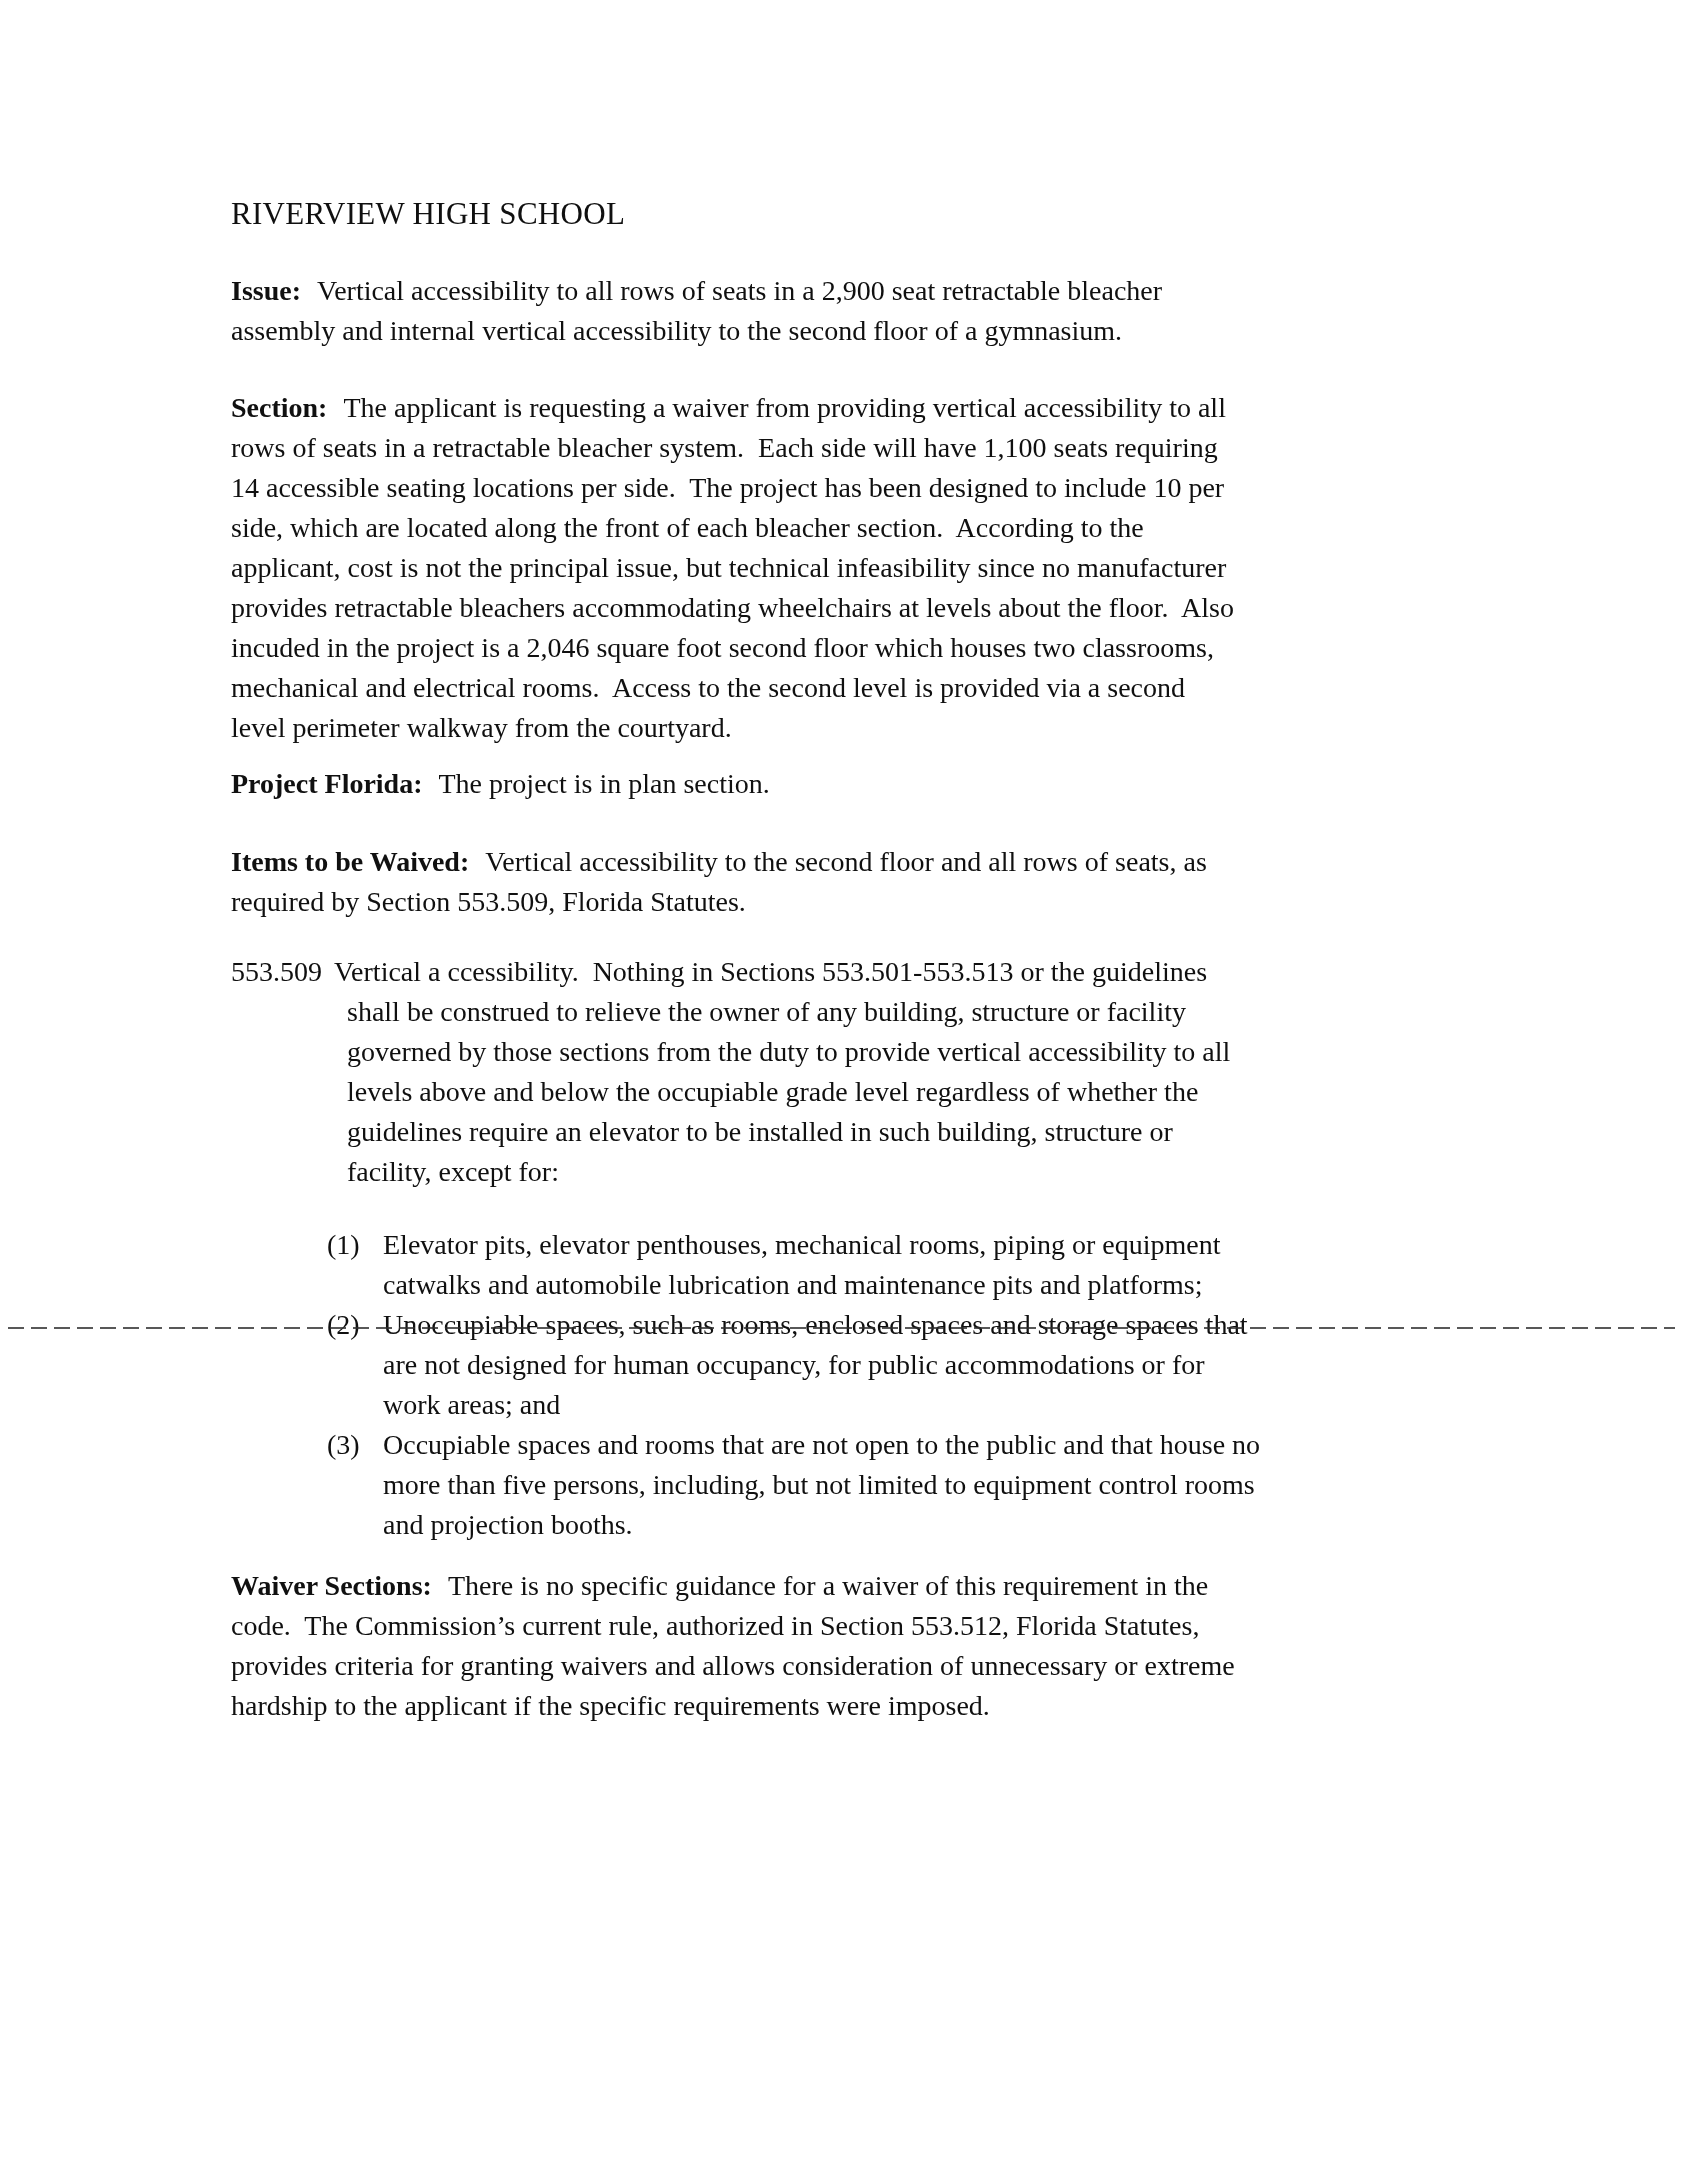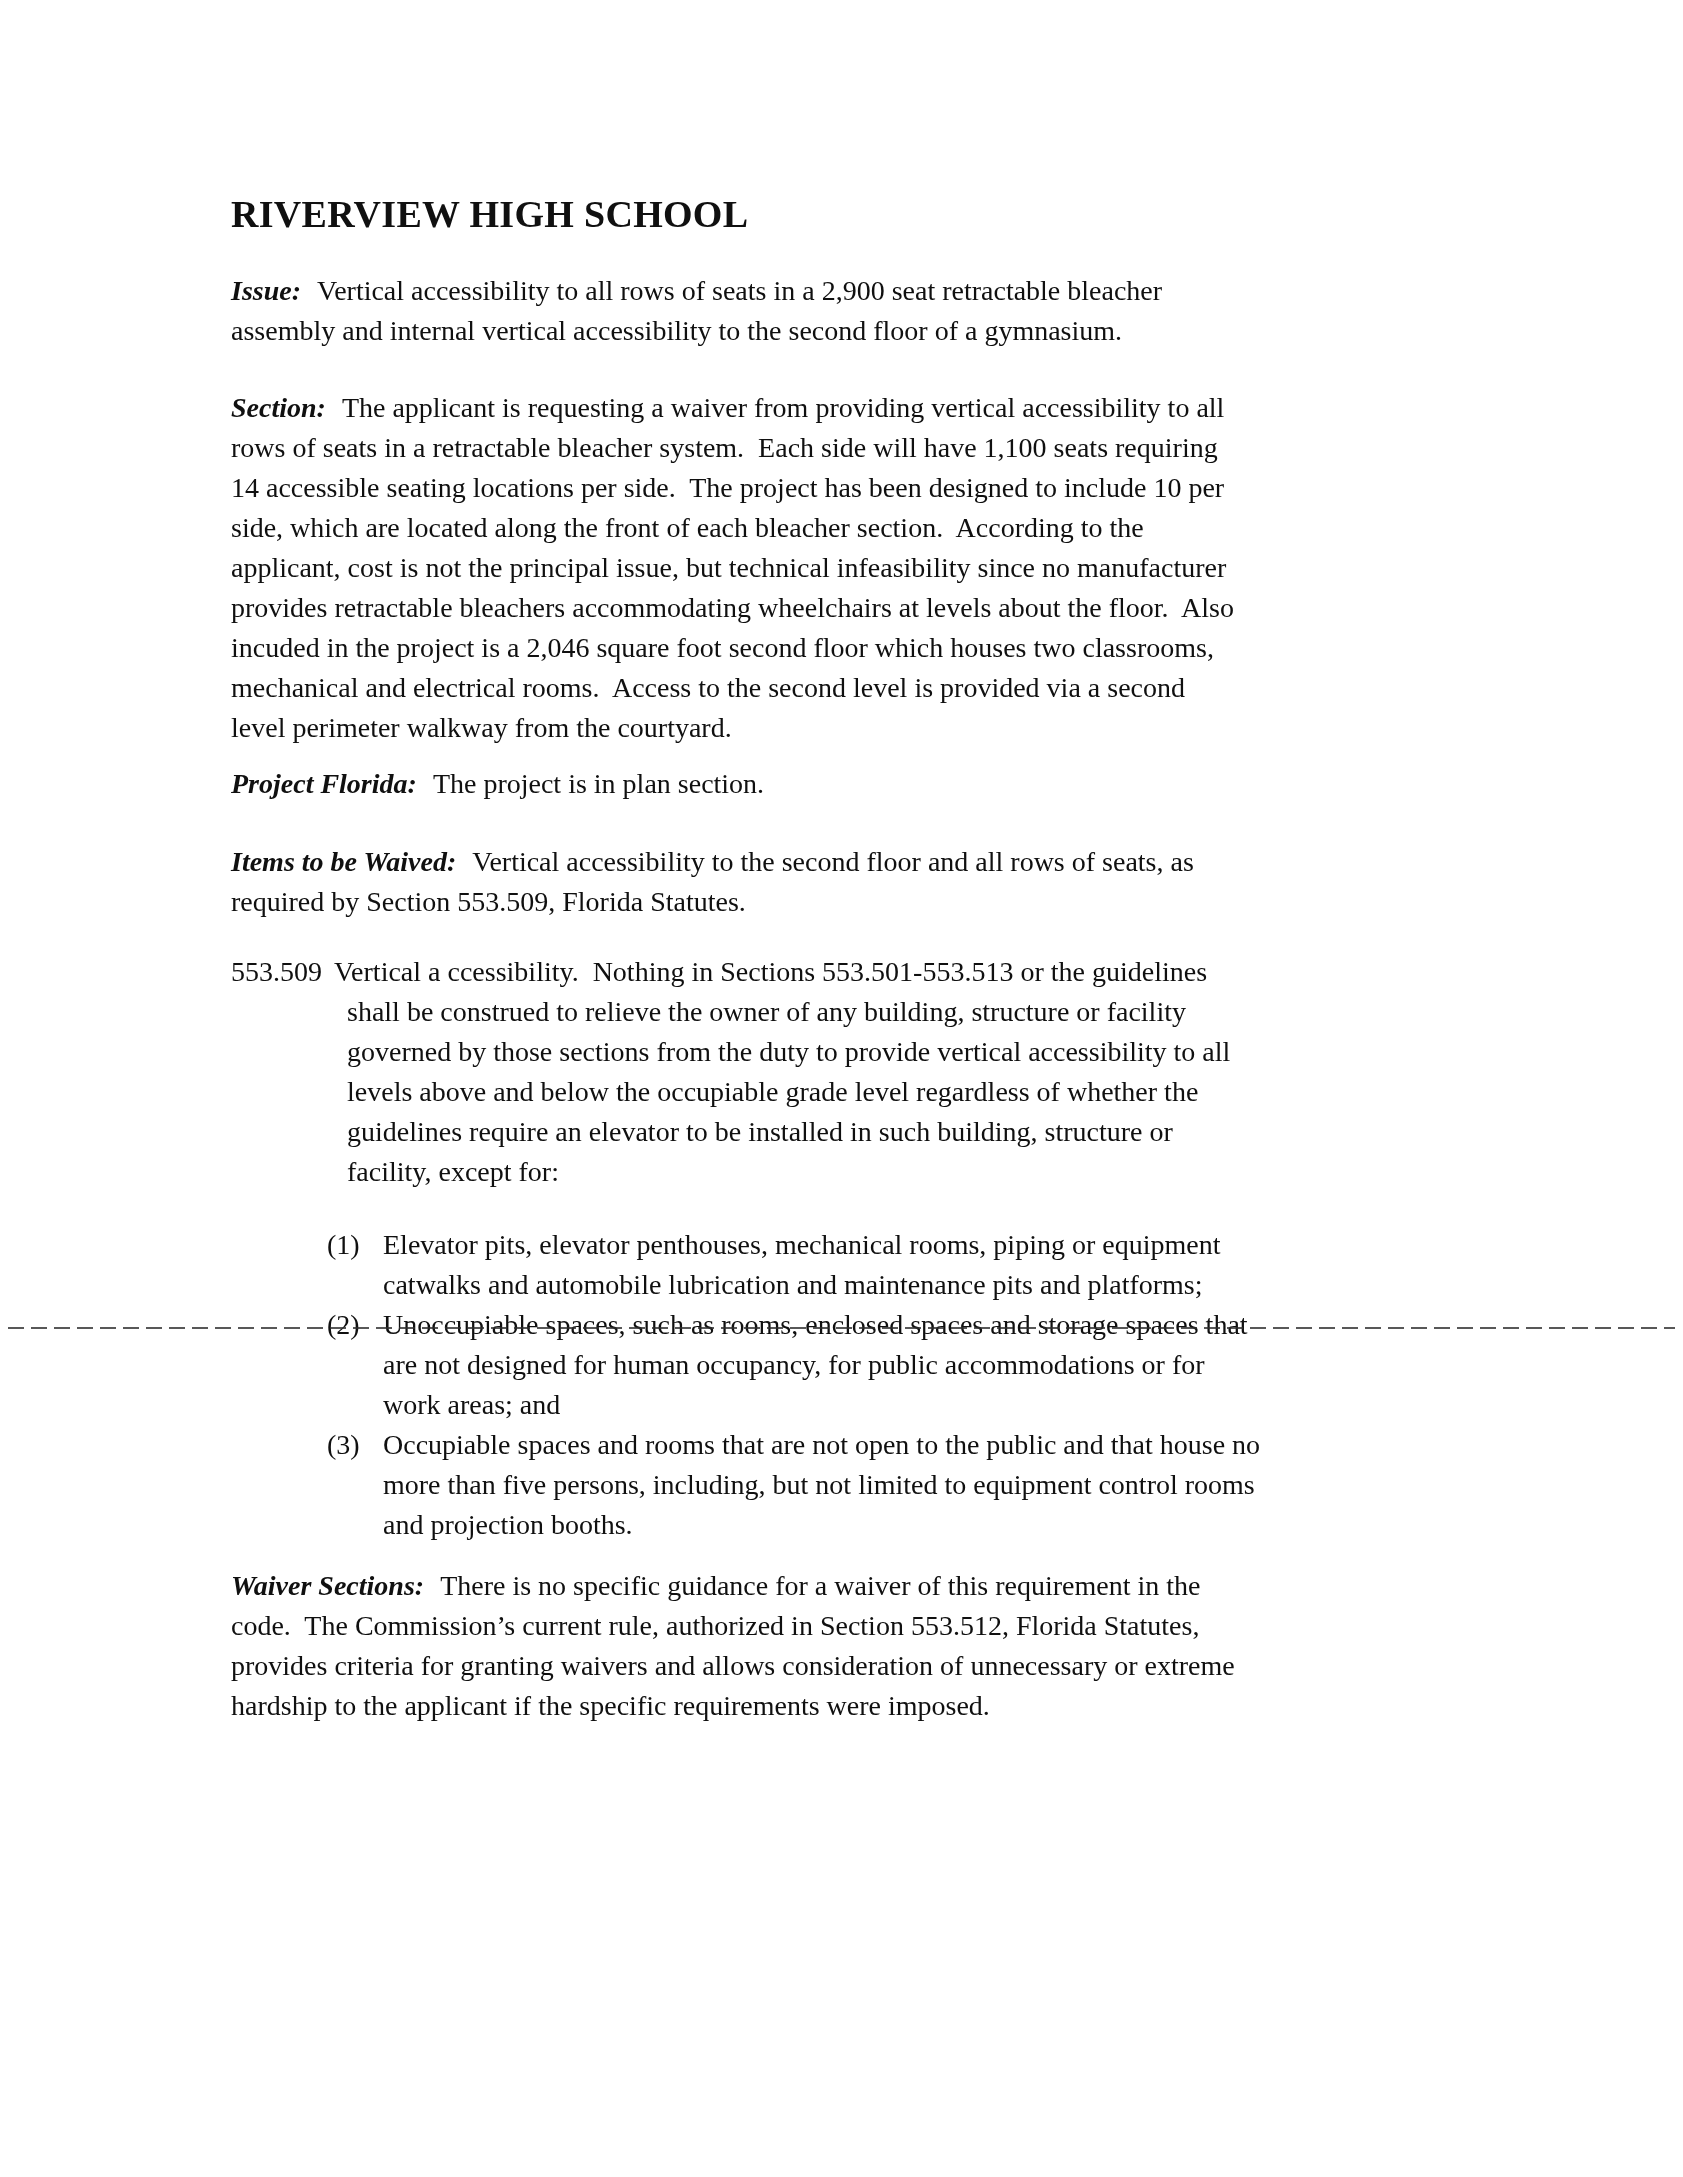--- a/index.html
+++ b/index.html
@@ -14,24 +14,24 @@
     line-height: 40px;
     color: #101010;
   }
   .blk {
     position: absolute;
     left: 231px;
     width: 1198px;
     margin: 0;
   }
   .t { white-space: pre-wrap; }
-  .lbl { font-weight: bold; margin-right: 16px; font-style: italic; }
+  .lbl { font-weight: bold; margin-right: 16px; }
   .title {
-    font-size: 38px;
-    font-weight: bold;
+    font-size: 31px;
+    font-weight: normal;
     letter-spacing: 0.3px;
     line-height: 40px;
   }
   .stat { padding-left: 116px; text-indent: -116px; }
   .stat-num { margin-right: 12px; }
   .list { position: absolute; left: 231px; top: 1225px; width: 1198px; }
   .li { position: relative; padding-left: 152px; }
   .li-marker { position: absolute; left: 96px; top: 0; }
   .artifact-line {
     position: absolute;

